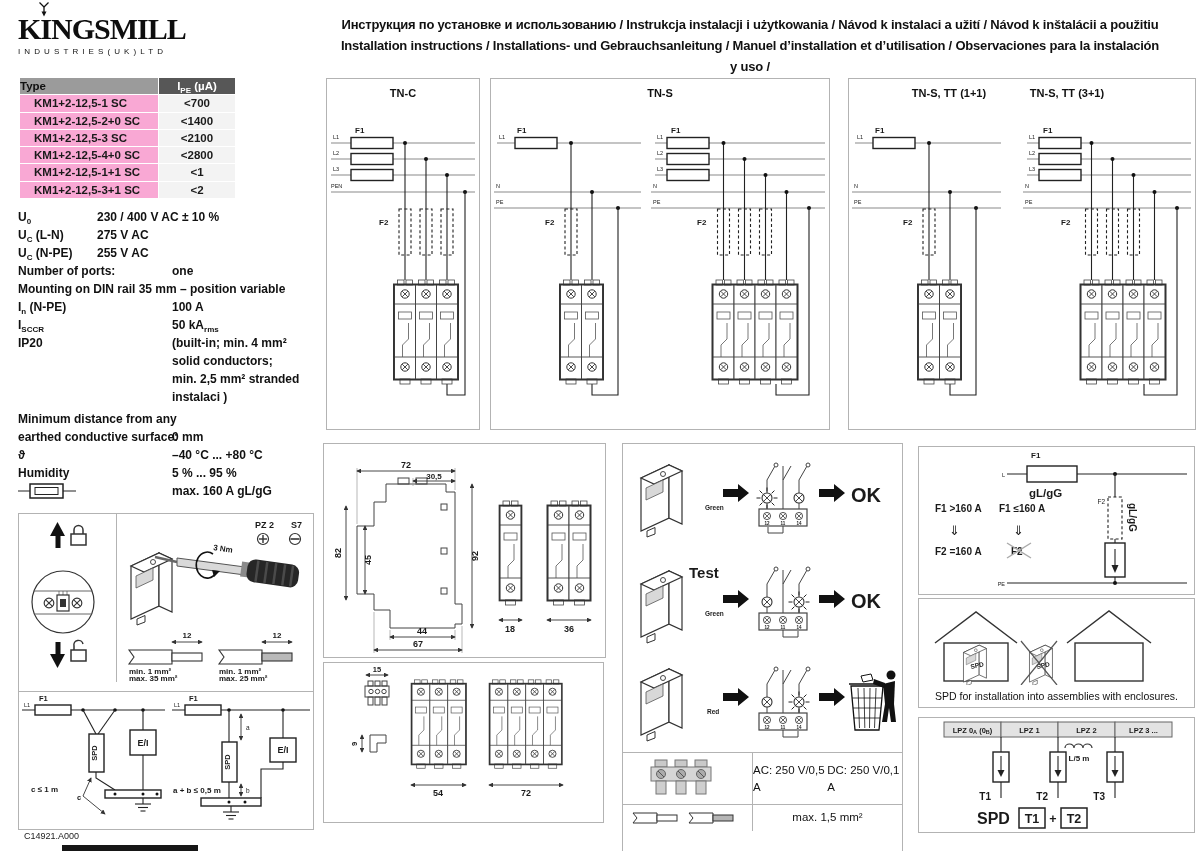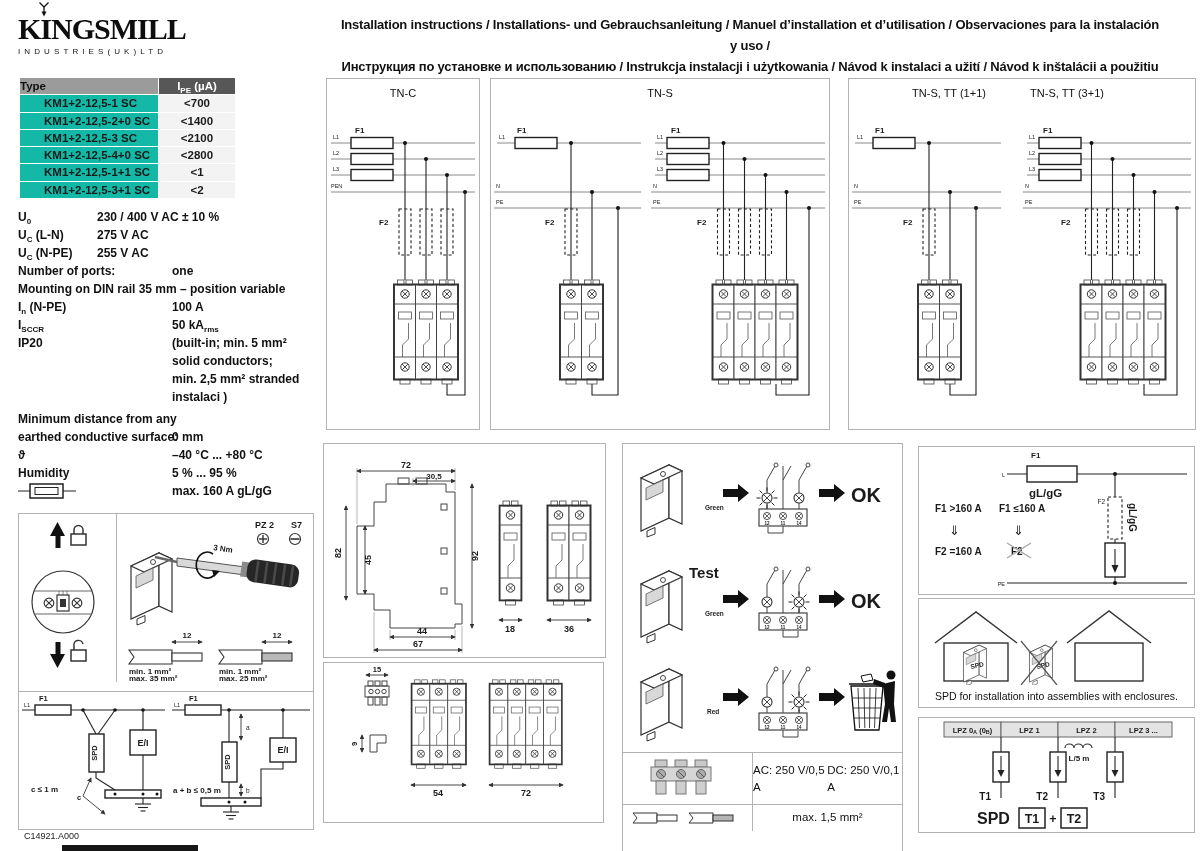--- a/index.html
+++ b/index.html
@@ -1,19 +1,19 @@
 <!DOCTYPE html>
 <html><head>
 <meta charset="utf-8">
 <style>
 *{margin:0;padding:0;box-sizing:border-box}
 html,body{background:#fff}
 body{width:1200px;height:851px;position:relative;overflow:hidden;font-family:"Liberation Sans",sans-serif;color:#1a1a1a}
 .panel{position:absolute;border:1px solid #b3b3b3;background:#fff}
-.ptitle{position:absolute;top:8px;font-size:11px;font-weight:normal;text-align:center;color:#111}
+.ptitle{position:absolute;top:8px;font-size:11px;font-weight:bold;text-align:center;color:#111}
 svg{display:block}
 svg text{font-family:"Liberation Sans",sans-serif;fill:#1a1a1a}
 .bus{stroke:#8a8a8a;stroke-width:1.2;fill:none}
 .wr{stroke:#222;stroke-width:1.1;fill:none}
 .cmp{stroke:#222;stroke-width:1.4;fill:#fff}
 .dsh{stroke:#222;stroke-width:1.1;fill:none;stroke-dasharray:3,2.4}
 .dot{fill:#111}
 .dim{stroke:#333;stroke-width:0.9;fill:none}
 .ext{stroke:#999;stroke-width:0.7}
 .thin{stroke:#444;stroke-width:1;fill:none}
@@ -32,21 +32,21 @@
 .logo-rod{position:absolute;left:-3px;top:-10px}
 .logo-sub{font-size:8px;letter-spacing:4.1px;color:#111;margin-top:1px;white-space:nowrap}
 
 .hdr{position:absolute;left:336px;top:14px;width:828px;text-align:center;font-size:13px;font-weight:bold;line-height:21px;letter-spacing:-0.2px;color:#111}
 
 .ttable{position:absolute;left:20px;top:78px;width:216px;font-size:11.5px;font-weight:bold}
 .trow{display:flex;height:17.3px;line-height:17.3px}
 .tc{border-right:1px solid #fff;border-bottom:1px solid #fff}
 .hc1{width:139px;background:#9b9b9b;color:#111;text-align:left}
 .hc2{width:77px;background:#575757;color:#fff;text-align:center}
-.c1{width:139px;background:#14b8a6;padding-left:24px}
+.c1{width:139px;background:#f9a8d4;padding-left:14px}
 .c2{width:77px;background:#f3f3f3;text-align:center}
 
 .specs{position:absolute;left:18px;top:210px;width:302px;font-size:12px;font-weight:bold;color:#111}
 .srow{position:absolute;left:0;height:18px;white-space:nowrap}
 .slab{position:absolute;left:0}
 .sval{position:absolute}
 .v1{left:79px}.v2{left:154px}
 sub{font-size:8px}
 
 .hline{position:absolute;background:#b3b3b3;height:1px}
@@ -176,22 +176,22 @@
             <line x1="7" y1="4" x2="7" y2="12"></line>
             <line x1="7" y1="5" x2="2.5" y2="0.5"></line>
             <line x1="7" y1="5" x2="11.5" y2="0.5"></line>
           </g>
           <polygon points="4.5,9.5 9.5,9.5 7,14.5" fill="#111"></polygon>
         </svg></span><span>NGSMILL</span></div>
   <div class="logo-sub">INDUSTRIES(UK)LTD</div>
 </div>
 
 <div class="hdr">
+  <div>Инструкция по установке и использованию / Instrukcja instalacji i użytkowania / Návod k instalaci a užití / Návod k inštalácii a použitiu</div>
   <div>Installation instructions / Installations- und Gebrauchsanleitung / Manuel d’installation et d’utilisation / Observaciones para la instalación y uso /</div>
-  <div>Инструкция по установке и использованию / Instrukcja instalacji i użytkowania / Návod k instalaci a užití / Návod k inštalácii a použitiu</div>
 </div>
 
 <div class="ttable">
   <div class="trow">
     <div class="tc hc1">Type</div>
     <div class="tc hc2"><span>I</span><sub>PE</sub><span> (µA)</span></div>
   </div>
   <div class="trow">
       <div class="tc c1">KM1+2-12,5-1 SC</div>
       <div class="tc c2">&lt;700</div>
@@ -241,21 +241,21 @@
   <div class="srow" style="top:90px">
       <span class="slab"><span>I</span><sub>n</sub><span> (N-PE)</span></span>
       <span class="sval v2">100 A</span>
     </div>
   <div class="srow" style="top:108px">
       <span class="slab"><span>I</span><sub>SCCR</sub></span>
       <span class="sval v2"><span>50 kA</span><sub>rms</sub></span>
     </div>
   <div class="srow" style="top:126px">
       <span class="slab">IP20</span>
-      <span class="sval v2">(built-in;  min. 5 mm²</span>
+      <span class="sval v2">(built-in;  min. 4 mm²</span>
     </div>
   <div class="srow" style="top:144px">
       <span class="sval v2">solid conductors;</span>
     </div>
   <div class="srow" style="top:162px">
       <span class="sval v2">min. 2,5 mm² stranded</span>
     </div>
   <div class="srow" style="top:180px">
       <span class="sval v2">instalaci )</span>
     </div>

